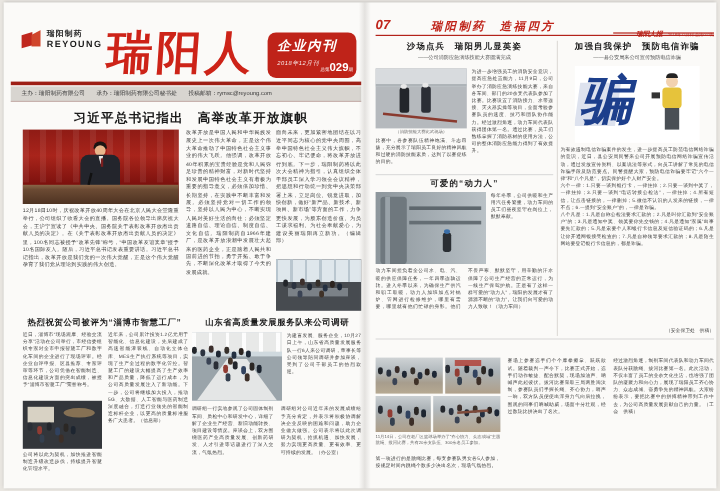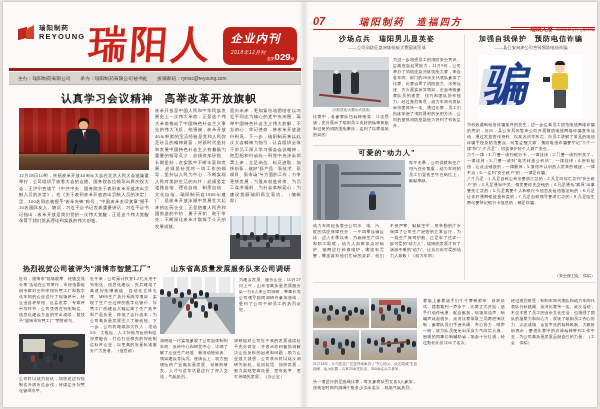--- a/index.html
+++ b/index.html
@@ -48,21 +48,21 @@
     <div class="e" style="left:8px;top:22px;font-size:4.8px;opacity:.92;font-style:italic;letter-spacing:.5px;">2018年12月刊</div>
     <div class="e" style="left:44px;top:19px;">
       <span style="font-size:3.8px;">总第</span><span style="font-size:9.5px;font-weight:bold;">029</span><span style="font-size:3.8px;">期</span>
     </div>
   </div>
 
   <div class="abs" style="left:6px;top:66px;width:292px;height:2.5px;background:#9e1f16;"></div>
   <div class="abs" style="left:6px;top:70px;width:292px;height:13px;background:#d8d5d0;border-bottom:1px solid #c8b2ae;
               font-size:4.8px;line-height:13px;color:#3a3a3a;padding-left:9px;box-sizing:border-box;overflow:hidden;">主办：瑞阳制药有限公司　　承办：瑞阳制药有限公司秘书处　　投稿邮箱：rymsc@reyoung.com</div>
 
-  <div class="hl" style="left:14px;top:90px;width:284px;font-size:10.5px;">认真学习会议精神　高举改革开放旗帜</div>
+  <div class="hl" style="left:14px;top:90px;width:284px;font-size:10.5px;">习近平总书记指出　高举改革开放旗帜</div>
 
   <div class="ph" style="left:16px;top:106px;width:130px;height:62px;
               background:linear-gradient(180deg,#8f1b15 0%,#a9241b 35%,#7e120e 72%,#5f0c0a 100%);">
     <div class="e" style="left:0;top:0;width:130px;height:44px;
          background:repeating-linear-gradient(90deg,rgba(255,255,255,.07) 0 5px,rgba(0,0,0,0) 5px 14px);"></div>
     <div class="e" style="left:59px;top:10px;width:11px;height:6px;background:#1c1412;border-radius:5px 5px 0 0;"></div>
     <div class="e" style="left:60px;top:13px;width:9px;height:9px;background:#e9b68c;border-radius:50%;"></div>
     <div class="e" style="left:48px;top:21px;width:33px;height:27px;background:#23252c;border-radius:7px 7px 0 0;"></div>
     <div class="e" style="left:63px;top:22px;width:4px;height:7px;background:#e8e8e6;clip-path:polygon(0 0,100% 0,50% 100%);"></div>
     <div class="e" style="left:64.5px;top:24px;width:2px;height:7px;background:#7c1e1e;"></div>

